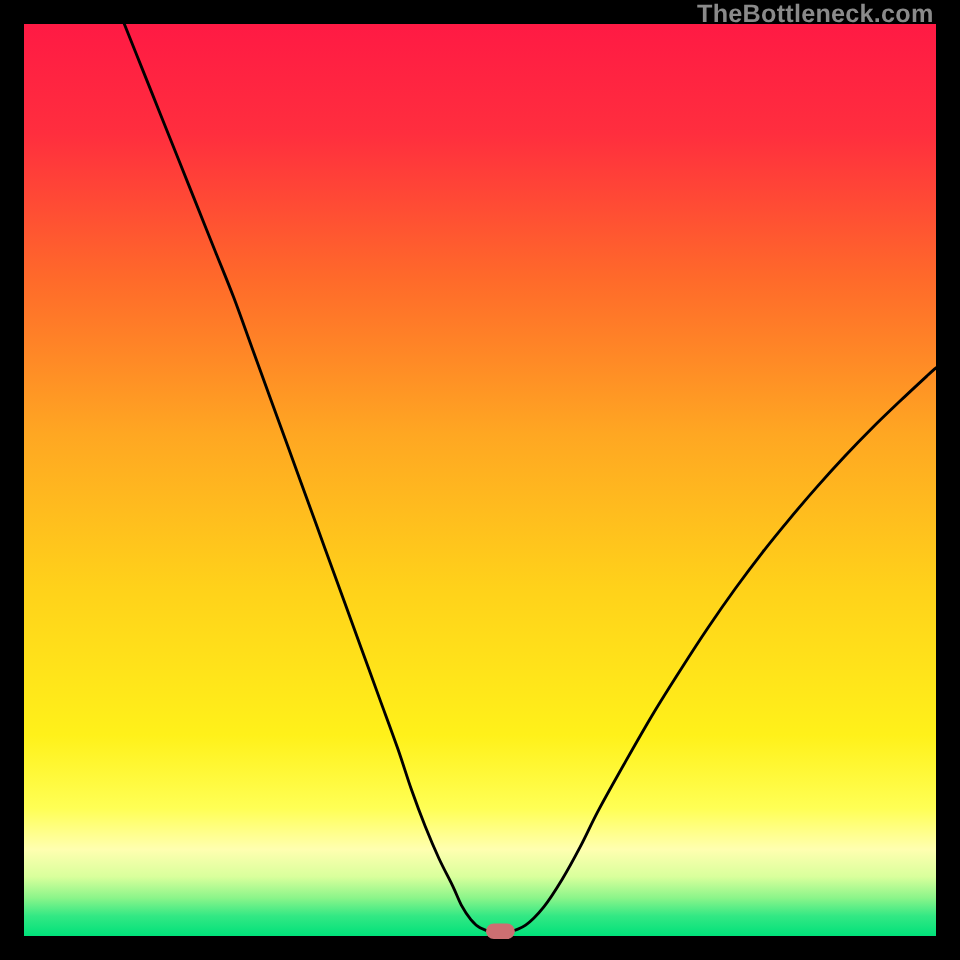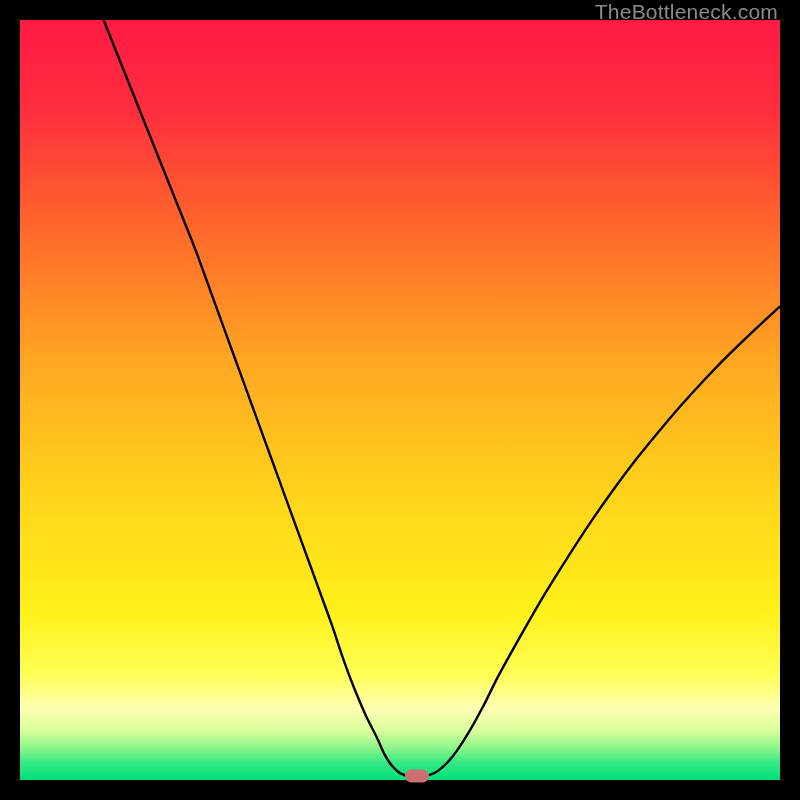--- a/index.html
+++ b/index.html
@@ -25,21 +25,21 @@
     top: 0;
     width: 760px;
     height: 760px;
   }
   .watermark {
     position: absolute;
     top: 0px;
     right: 22px;
     color: #8a8a8a;
     font-size: 21px;
-    font-weight: 400;
+    font-weight: 700;
     letter-spacing: 0.2px;
     user-select: none;
   }
   .marker {
     position: absolute;
     width: 24px;
     height: 13px;
     background: #cc6f72;
     border-radius: 7px;
     transform: translate(-50%, -50%);

